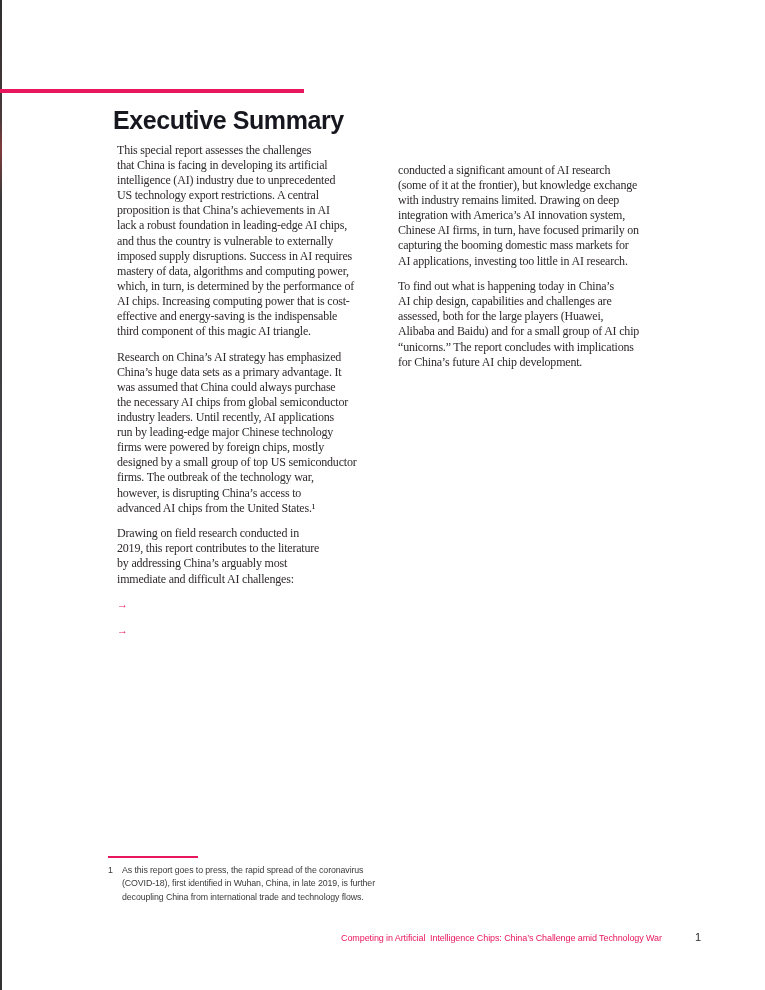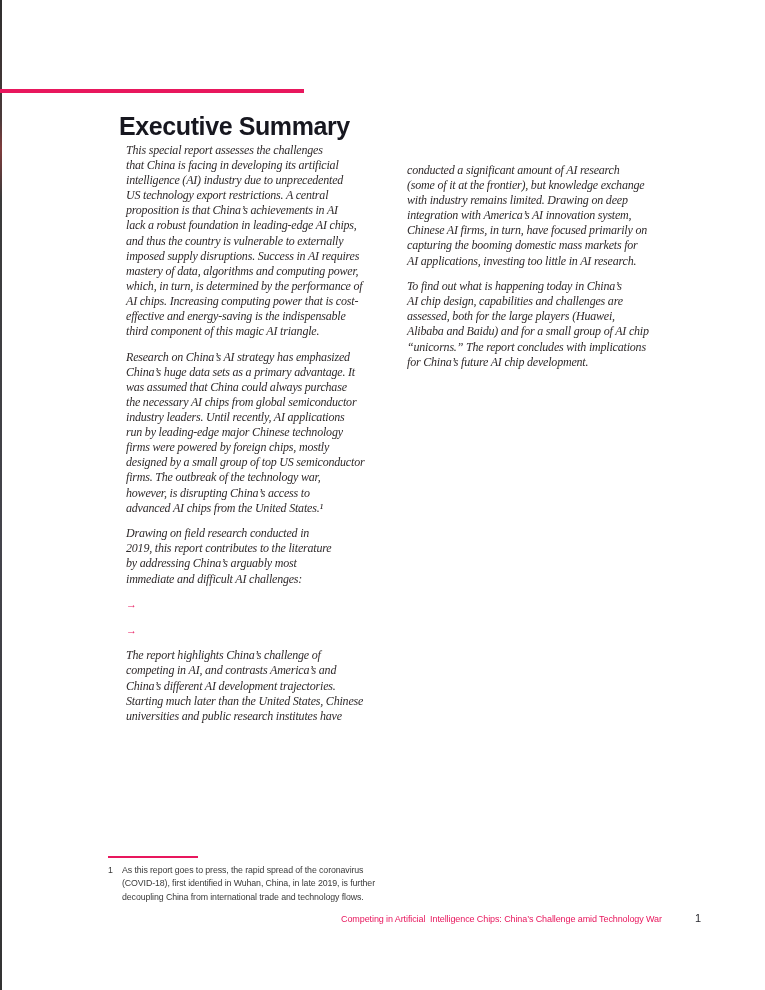--- a/index.html
+++ b/index.html
@@ -28,34 +28,33 @@
     left: 0;
     top: 89px;
     width: 304px;
     height: 4px;
     background: var(--accent, #E8175D);
   }
   .title {
     position: absolute;
     left: 107px;
     top: 98px;
-    margin: 12px;
+    margin: 6px;
     font-family: "Liberation Sans", sans-serif;
     font-weight: 700;
     font-size: 25px;
     line-height: 32px;
     letter-spacing: -0.4px;
     color: #17171f;
   }
   .columns {
     position: absolute;
-    left: 126px;
+    left: 117px;
     top: 143px;
     display: flex;
-    font-style: italic;
   }
   .col1 { width: 281px; }
   .col2 { width: 272px; margin-top: 20px; }
   .col p {
     margin: 0 0 10.5px 0;
     white-space: pre;
     font-size: 12px;
     line-height: 15.1px;
     letter-spacing: -0.2px;
     color: #2f2a2b;
@@ -99,21 +98,21 @@
     color: #3a3a3a;
   }
   .fn-num {
     width: 14px;
     flex: 0 0 14px;
   }
   .fn-text { white-space: pre; }
   .footer {
     position: absolute;
     left: 108px;
-    top: 912px;
+    top: 931px;
     width: 593px;
     display: flex;
     justify-content: flex-end;
     align-items: baseline;
     font-family: "Liberation Sans", sans-serif;
   }
   .footer-title {
     color: var(--accent, #E8175D);
     font-size: 9px;
     letter-spacing: -0.1px;
@@ -167,25 +166,20 @@
 immediate and difficult AI challenges:</p>
 
       <div class="bullet">
         <span class="marker">→</span>
       </div>
 
       <div class="bullet">
         <span class="marker">→</span>
       </div>
 
-      <p>The report highlights China’s challenge of
-competing in AI, and contrasts America’s and
-China’s different AI development trajectories.
-Starting much later than the United States, Chinese
-universities and public research institutes have</p>
     </div>
 
     <div class="col col2">
       <p>conducted a significant amount of AI research
 (some of it at the frontier), but knowledge exchange
 with industry remains limited. Drawing on deep
 integration with America’s AI innovation system,
 Chinese AI firms, in turn, have focused primarily on
 capturing the booming domestic mass markets for
 AI applications, investing too little in AI research.</p>

